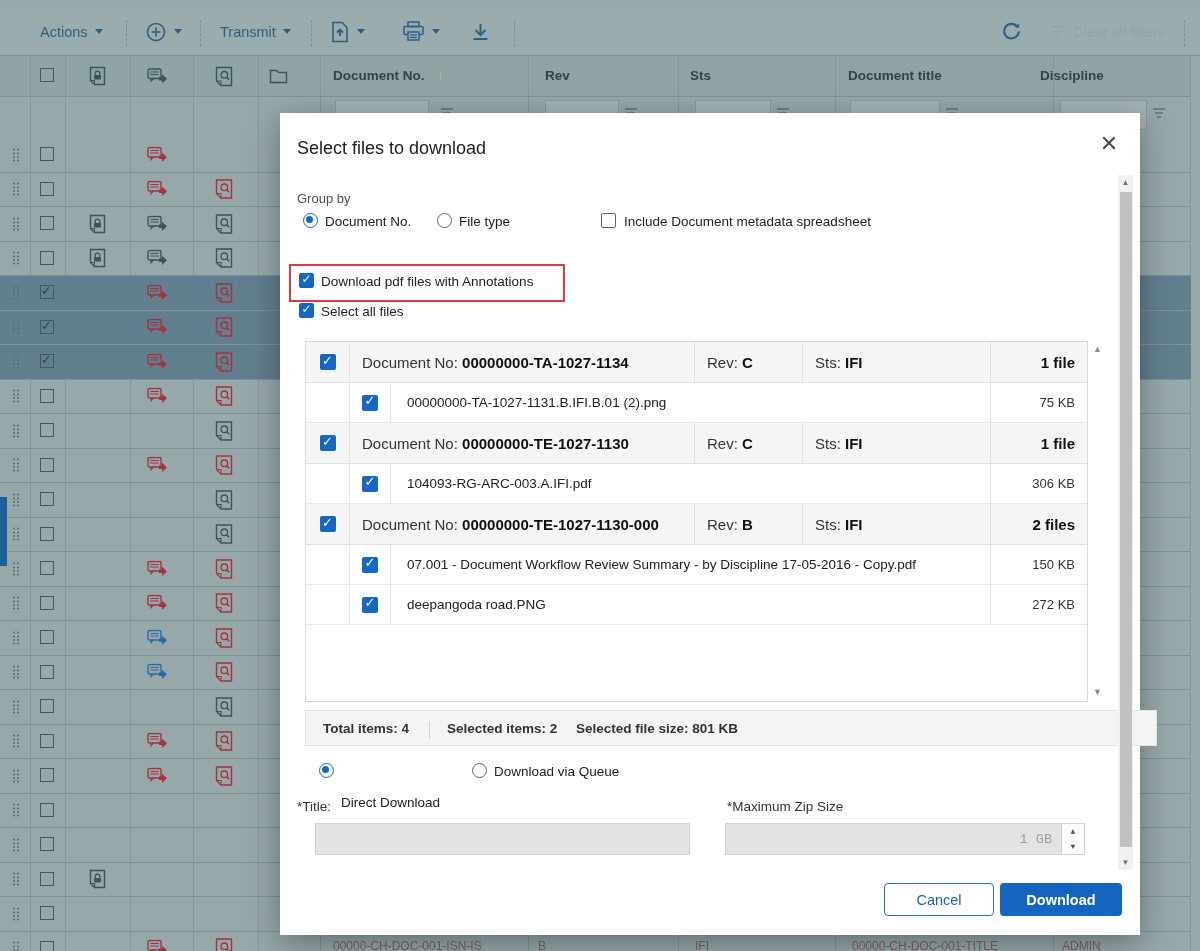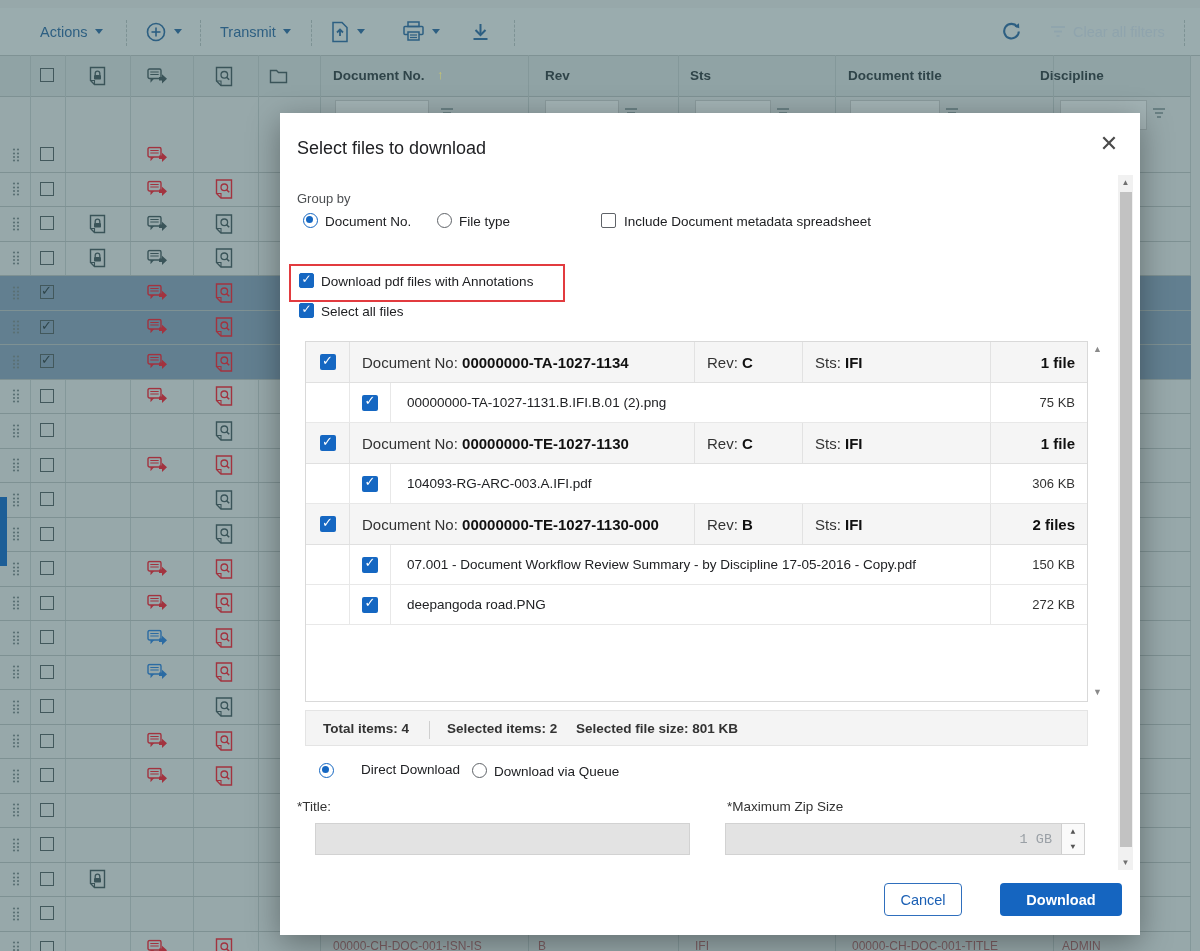--- a/index.html
+++ b/index.html
@@ -55,31 +55,31 @@
   .f-row{display:grid;grid-template-columns:44px 41px 600px 96px;height:40px;background:#fff;
          border-bottom:1px solid #e8e8e8;box-sizing:border-box;align-items:center;font-size:13.5px;color:#202124;}
   .f-row > div{height:100%;display:flex;align-items:center;box-sizing:border-box;}
   .f-row .f-c1{border-right:1px solid #e8e8e8;}
   .f-row .f-cb{border-right:1px solid #e8e8e8;justify-content:center;}
   .f-row .f-name{padding-left:16px;border-right:1px solid #e8e8e8;}
   .f-row .f-size{justify-content:flex-end;padding-right:12px;font-size:13px;color:#333;}
   .lcb{position:relative;width:16px;height:16px;border-radius:2px;background:#1567c2;}
   .lcb::after{content:"\2713";position:absolute;left:2.5px;top:-1.5px;color:#fff;font-size:13px;font-weight:bold;}
   .mini-arr{position:absolute;font-size:9px;color:#8a8a8a;line-height:1;}
-  #totals{position:absolute;left:25px;top:597px;width:783px;height:36px;background:#f4f4f4;border:1px solid #e4e4e4;
+  #totals{position:absolute;left:25px;top:597px;width:852px;height:36px;background:#f4f4f4;border:1px solid #e4e4e4;
           box-sizing:border-box;font-size:13.5px;font-weight:bold;color:#333;}
   #totals span{position:absolute;top:10px;}
   .tdiv{position:absolute;left:123px;top:6px;bottom:6px;border-left:1px solid #cfcfcf;}
   .fld-lbl{position:absolute;font-size:13.5px;color:#333;}
   .gfield{position:absolute;height:32px;background:#e3e3e3;border:1px solid #d2d2d2;box-sizing:border-box;
           font-size:13.5px;color:#9aa0a6;font-family:"Liberation Sans",sans-serif;}
   .spinner{position:absolute;right:0;top:0;width:22px;height:30px;background:#fafafa;border-left:1px solid #cfcfcf;}
   .spinner div{height:15px;display:flex;align-items:center;justify-content:center;font-size:8px;color:#555;}
   .btn{position:absolute;height:33px;border-radius:4px;font-size:14.5px;display:flex;align-items:center;justify-content:center;cursor:pointer;box-sizing:border-box;}
-  .btn-cancel{left:604px;top:770px;width:78px;background:#fff;border:1px solid #2f6fbd;color:#1a5fb4;}
+  .btn-cancel{left:604px;top:770px;width:110px;background:#fff;border:1px solid #2f6fbd;color:#1a5fb4;}
   .btn-dl{left:720px;top:770px;width:122px;background:#1565c0;color:#fff;font-weight:bold;}
   .sbar{position:absolute;left:838px;top:62px;width:15px;height:695px;background:#f1f1f1;}
   .sbar .arr{position:absolute;left:0;width:15px;height:15px;display:flex;align-items:center;justify-content:center;font-size:8px;color:#707070;}
   .sbar .thumb{position:absolute;left:1.5px;width:12px;top:17px;height:655px;background:#c2c2c2;}
 </style>
 </head>
 <body>
 
 <div id="bg">
 
@@ -902,21 +902,21 @@
   <span class="mini-arr" style="left:813px;top:575px;">▼</span>
 
   <div id="totals">
     <span style="left:17px;">Total items: 4</span>
     <span class="tdiv"></span>
     <span style="left:141px;">Selected items: 2</span>
     <span style="left:270px;">Selected file size: 801 KB</span>
   </div>
 
   <span class="radio abs on" style="left:39px;top:650px;"></span>
-  <span class="ctl-lbl abs" style="left:61px;top:649px;margin-left:20px;">Direct Download</span>
+  <span class="ctl-lbl abs" style="left:61px;top:682px;">Direct Download</span>
   <span class="radio abs" style="left:192px;top:650px;"></span>
   <span class="ctl-lbl abs" style="left:214px;top:651px;">Download via Queue</span>
 
   <span class="fld-lbl" style="left:17px;top:686px;">*Title:</span>
   <input class="gfield" style="left: 35px; top: 710px; width: 375px; padding: 0px 8px;" value="">
 
   <span class="fld-lbl" style="left:447px;top:686px;">*Maximum Zip Size</span>
   <div class="gfield" style="left:445px;top:710px;width:360px;font-family:Liberation Mono, monospace;">
     <span style="position:absolute;right:32px;top:8px;">1 GB</span>
     <div class="spinner">

